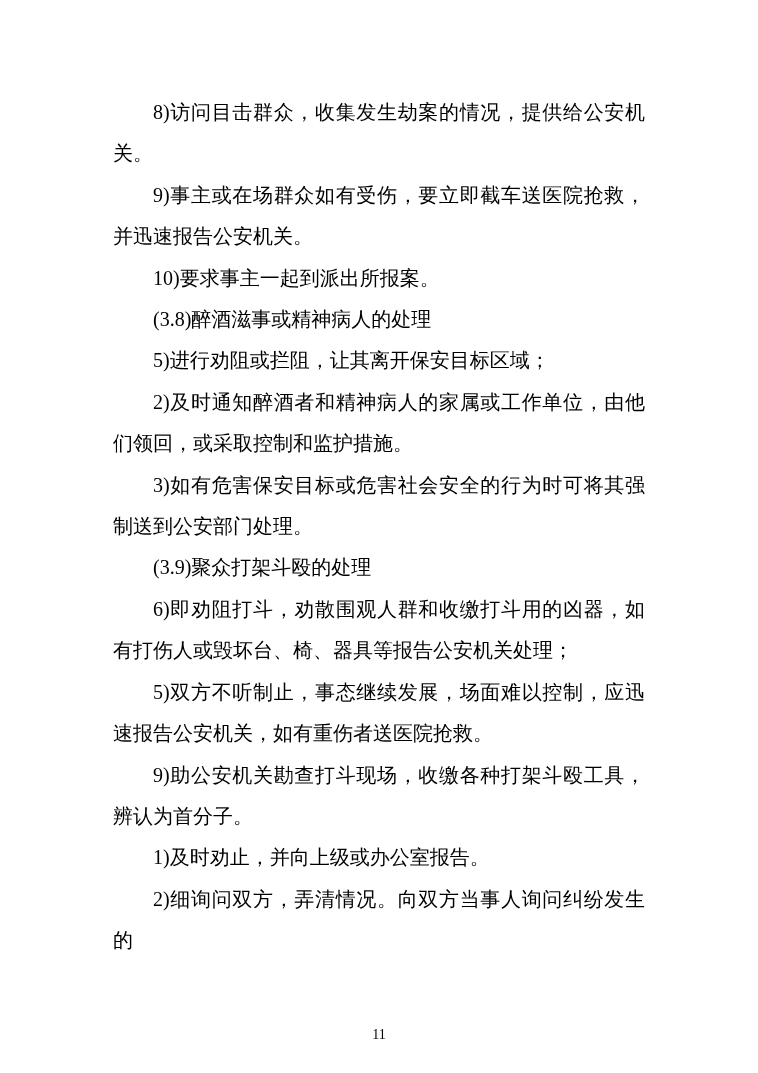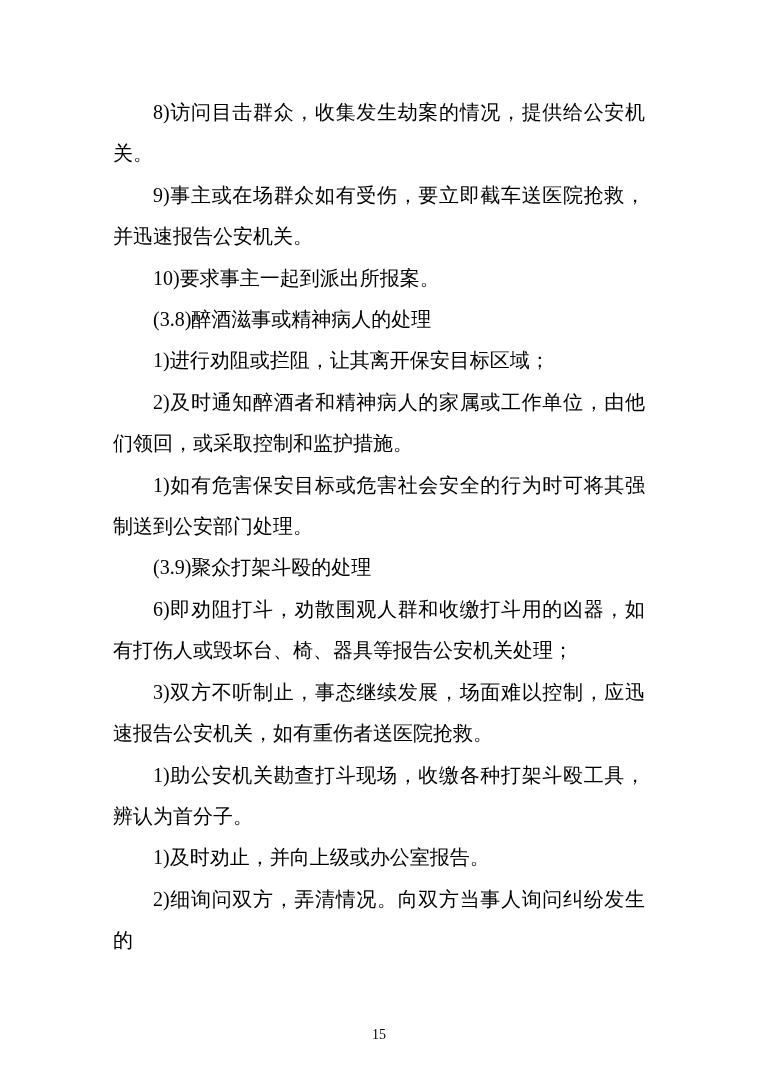--- a/index.html
+++ b/index.html
@@ -44,26 +44,26 @@
 </style>
 </head>
 <body>
 
 <div class="doc-page" style="background: rgb(255, 255, 255); color: rgb(0, 0, 0);">
   <div class="doc-body" id="doc-body">
       <p>8)访问目击群众，收集发生劫案的情况，提供给公安机关。</p>
       <p>9)事主或在场群众如有受伤，要立即截车送医院抢救，并迅速报告公安机关。</p>
       <p>10)要求事主一起到派出所报案。</p>
       <p>(3.8)醉酒滋事或精神病人的处理</p>
-      <p>1)进行劝阻或拦阻，让其离开保安目标区域；</p>
+      <p>5)进行劝阻或拦阻，让其离开保安目标区域；</p>
       <p>2)及时通知醉酒者和精神病人的家属或工作单位，由他们领回，或采取控制和监护措施。</p>
-      <p>1)如有危害保安目标或危害社会安全的行为时可将其强制送到公安部门处理。</p>
+      <p>3)如有危害保安目标或危害社会安全的行为时可将其强制送到公安部门处理。</p>
       <p>(3.9)聚众打架斗殴的处理</p>
       <p>6)即劝阻打斗，劝散围观人群和收缴打斗用的凶器，如有打伤人或毁坏台、椅、器具等报告公安机关处理；</p>
-      <p>3)双方不听制止，事态继续发展，场面难以控制，应迅速报告公安机关，如有重伤者送医院抢救。</p>
-      <p>1)助公安机关勘查打斗现场，收缴各种打架斗殴工具，辨认为首分子。</p>
+      <p>5)双方不听制止，事态继续发展，场面难以控制，应迅速报告公安机关，如有重伤者送医院抢救。</p>
+      <p>9)助公安机关勘查打斗现场，收缴各种打架斗殴工具，辨认为首分子。</p>
       <p>1)及时劝止，并向上级或办公室报告。</p>
       <p>2)细询问双方，弄清情况。向双方当事人询问纠纷发生的</p>
     </div>
   <div class="doc-footer">
-    <span>15</span>
+    <span>11</span>
   </div>
 </div>
 
 </body></html>

